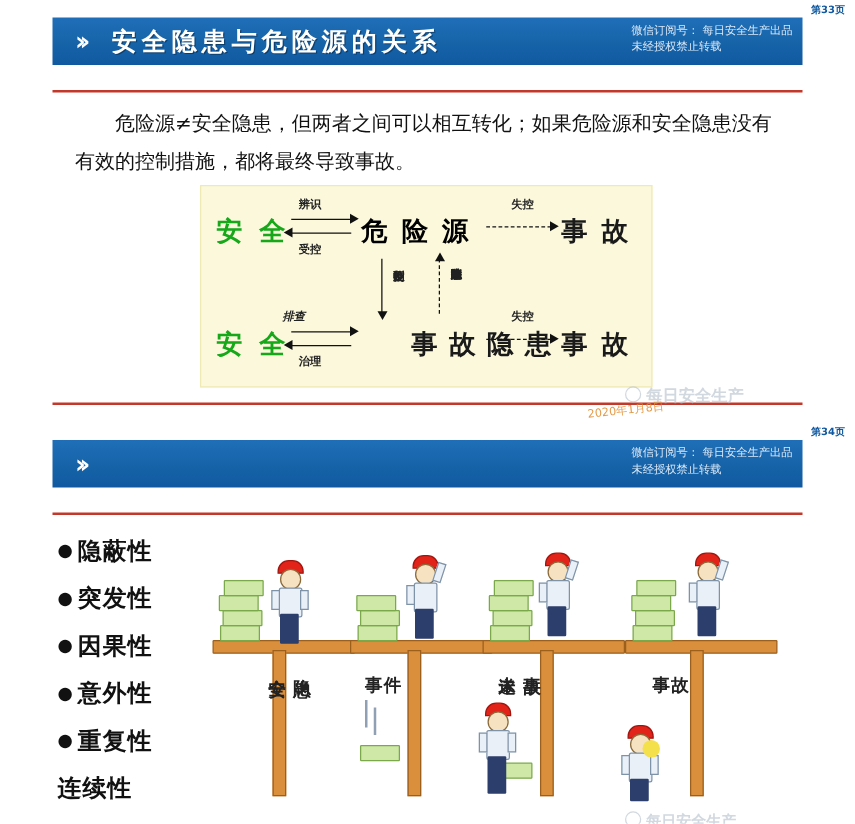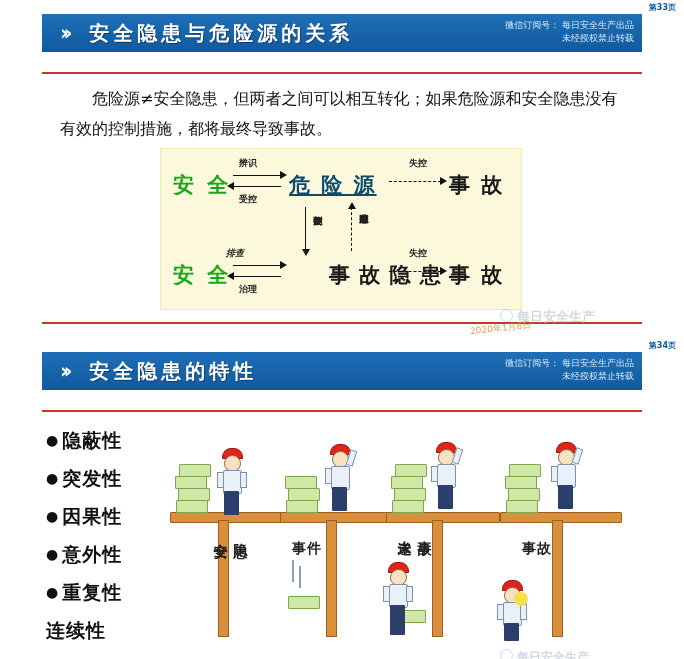--- a/index.html
+++ b/index.html
@@ -23,21 +23,21 @@
   .hdr .chev{
     margin-left:18px;color:#ffffff;font-size:21px;letter-spacing:-5px;
     font-weight:bold;line-height:1;
   }
   .hdr .title{
     margin-left:22px;color:#ffffff;font-size:20px;font-weight:bold;
     letter-spacing:4px;
     text-shadow:1px 1px 0 rgba(0,0,0,.35);
   }
   .hdr-sub{
-    position:absolute;right:8px;top:5px;text-align:right;
+    position:absolute;right:8px;top:5px;
     color:#dce9f7;font-size:9px;line-height:13px;
   }
   .pagenum{
     position:absolute;right:8px;color:#1059a0;font-size:8px;font-weight:bold;
   }
 
   
   .rule{
     position:absolute;left:42px;width:600px;height:2px;background:#c0392b;
   }
@@ -49,21 +49,21 @@
     font-family:"DejaVu Sans","Liberation Sans",sans-serif;
   }
 
   
   .diagram{
     position:absolute;left:160px;top:148px;width:360px;height:160px;
     background:#fbf8dc;border:1px solid #efe9b4;
   }
   .d-lbl{position:absolute;font-weight:bold;white-space:nowrap;}
   .green{color:#17a81a;}
-  .red{color:#0c4a6e;text-decoration:underline;}
+  .red{color:#000000;}
   .dark{color:#1a1a1a;}
   .small{font-size:9px;color:#222;font-weight:bold;}
   .arrow-h{position:absolute;height:0;border-top:1.5px solid #111;}
   .arrow-v{position:absolute;width:0;border-left:1.5px solid #111;}
   .dashed-h{position:absolute;height:0;border-top:1.5px dashed #111;}
   .dashed-v{position:absolute;width:0;border-left:1.5px dashed #111;}
   .ahead{position:absolute;width:0;height:0;}
   .ah-r{border-top:4px solid transparent;border-bottom:4px solid transparent;border-left:7px solid #111;}
   .ah-l{border-top:4px solid transparent;border-bottom:4px solid transparent;border-right:7px solid #111;}
   .ah-u{border-left:4px solid transparent;border-right:4px solid transparent;border-bottom:7px solid #111;}
@@ -191,21 +191,20 @@
   </div>
   <div class="datestamp" style="left:470px;top:322px;">2020年1月8日</div>
 </div>
 
 <div class="slide slide2">
 
   <div class="pagenum" style="top:0px;">第34页</div>
 
   <div class="hdr" style="top:12px;">
     <span class="chev">››</span>
-    <span class="title">安全隐患的特性</span>
     <div class="hdr-sub">
       <div>微信订阅号： 每日安全生产出品</div>
       <div>未经授权禁止转载</div>
     </div>
   </div>
 
   <div class="rule" style="top:70px;"></div>
 </div>
 
 <div class="bullets">

